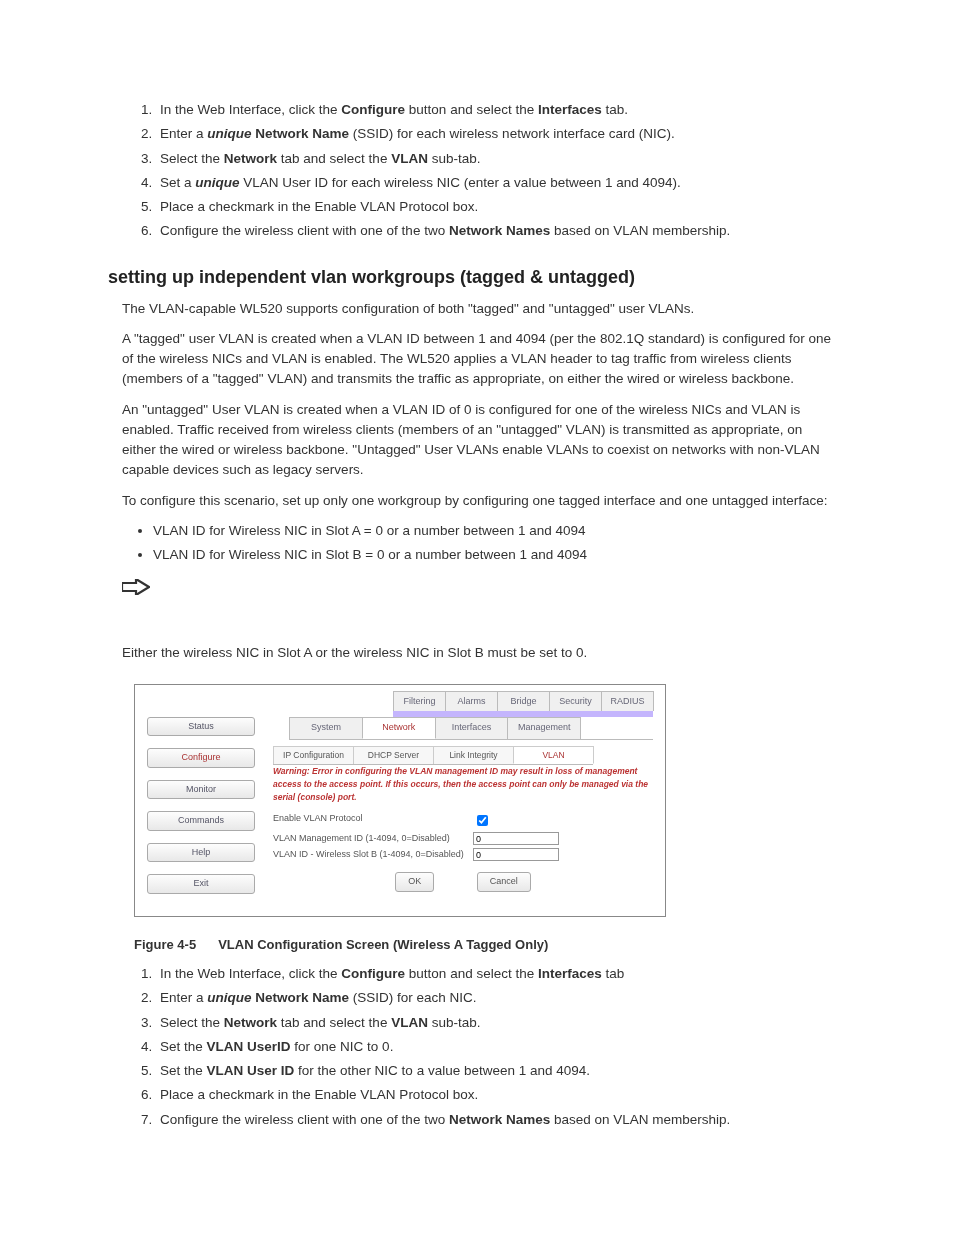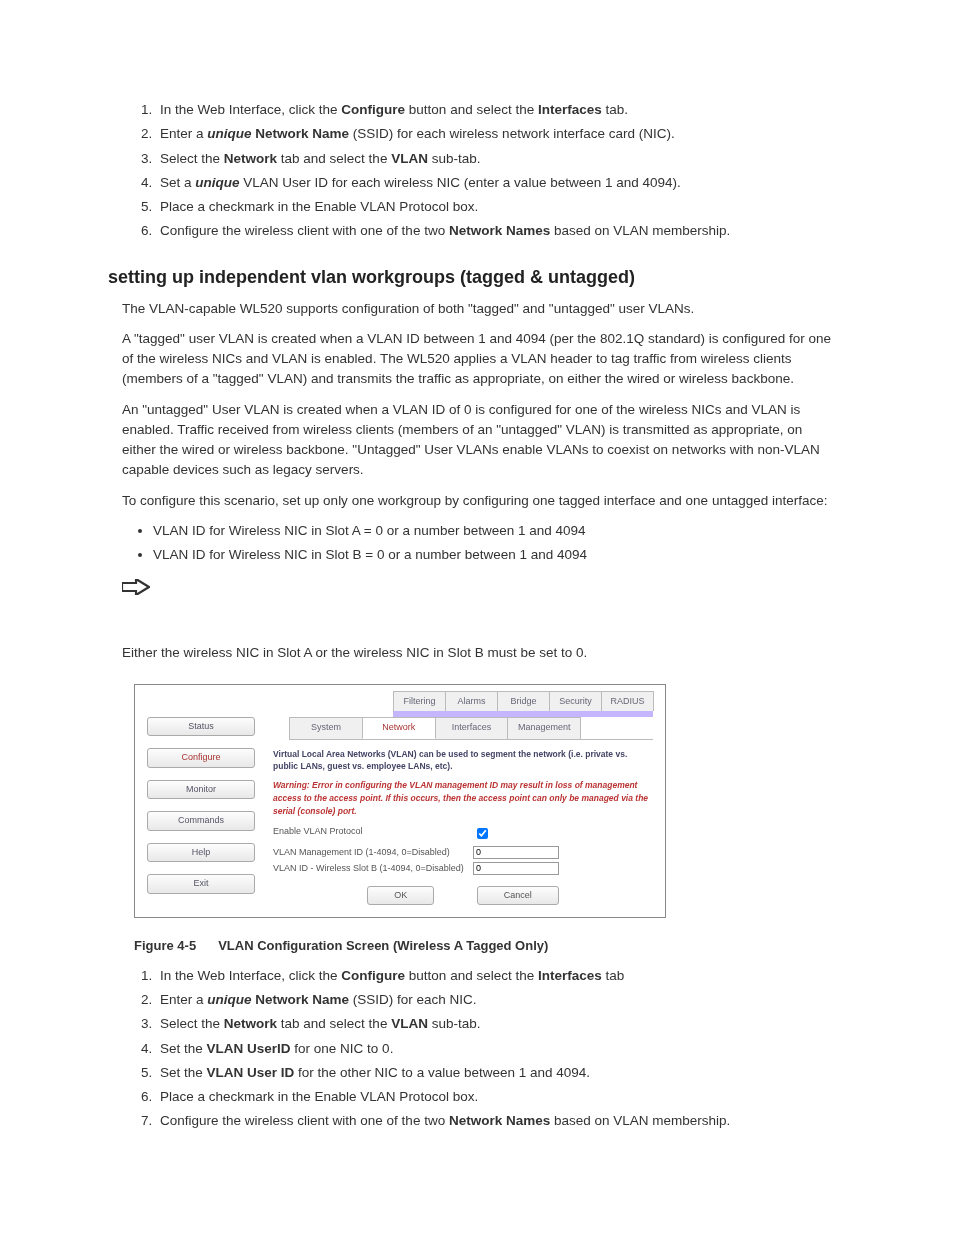--- a/index.html
+++ b/index.html
@@ -130,21 +130,21 @@
     height: 11px;
     padding: 0 2px;
   }
   .chk { width:11px; height:11px; }
   .btnrow { text-align:center; margin:10px 0 4px 0; }
   .okbtn, .cancelbtn {
     display:inline-block;
     border:1px solid #aaa;
     border-radius:3px;
     background: linear-gradient(#fdfdfd,#e8e8e8);
-    padding: 2px 26px;
+    padding: 2px 12px;
     font-size:9px;
     margin: 0 20px;
   }
   .caption {
     font-weight: bold;
     font-size: 13px;
     margin: 18px 0 10px 26px;
   }
   .caption .capnum { margin-right: 22px; }
 </style>
@@ -199,21 +199,26 @@
         <span class="tab-cell">Security</span>
         <span class="tab-cell">RADIUS</span>
       </div>
       <div class="tab-row2" style="margin-left:16px;">
         <span class="tab-cell">System</span>
         <span class="tab-cell active">Network</span>
         <span class="tab-cell">Interfaces</span>
         <span class="tab-cell">Management</span>
         <span class="tab-cell" style="visibility:hidden;"></span>
       </div>
-      <div class="desc">Virtual Local Area Networks (VLAN) can be used to segment the network (i.e. private vs. public LANs, guest vs. employee LANs, etc).</div>
+      <div class="subtab-row" style="margin-left:0; margin-right:60px;">
+        <span class="subtab-cell">IP Configuration</span>
+        <span class="subtab-cell">DHCP Server</span>
+        <span class="subtab-cell">Link Integrity</span>
+        <span class="subtab-cell active">VLAN</span>
+      </div>
       <div class="warn">Warning: Error in configuring the VLAN management ID may result in loss of management access to the access point. If this occurs, then the access point can only be managed via the serial (console) port.</div>
 
       <div class="form-row">
         <span class="lbl">Enable VLAN Protocol</span>
         <span class="fld"><input type="checkbox" class="chk" checked="" style=""></span>
       </div>
       <div class="form-row">
         <span class="lbl">VLAN Management ID (1-4094, 0=Disabled)</span>
         <span class="fld"><input class="txtin" value="0" style=""></span>
       </div>

